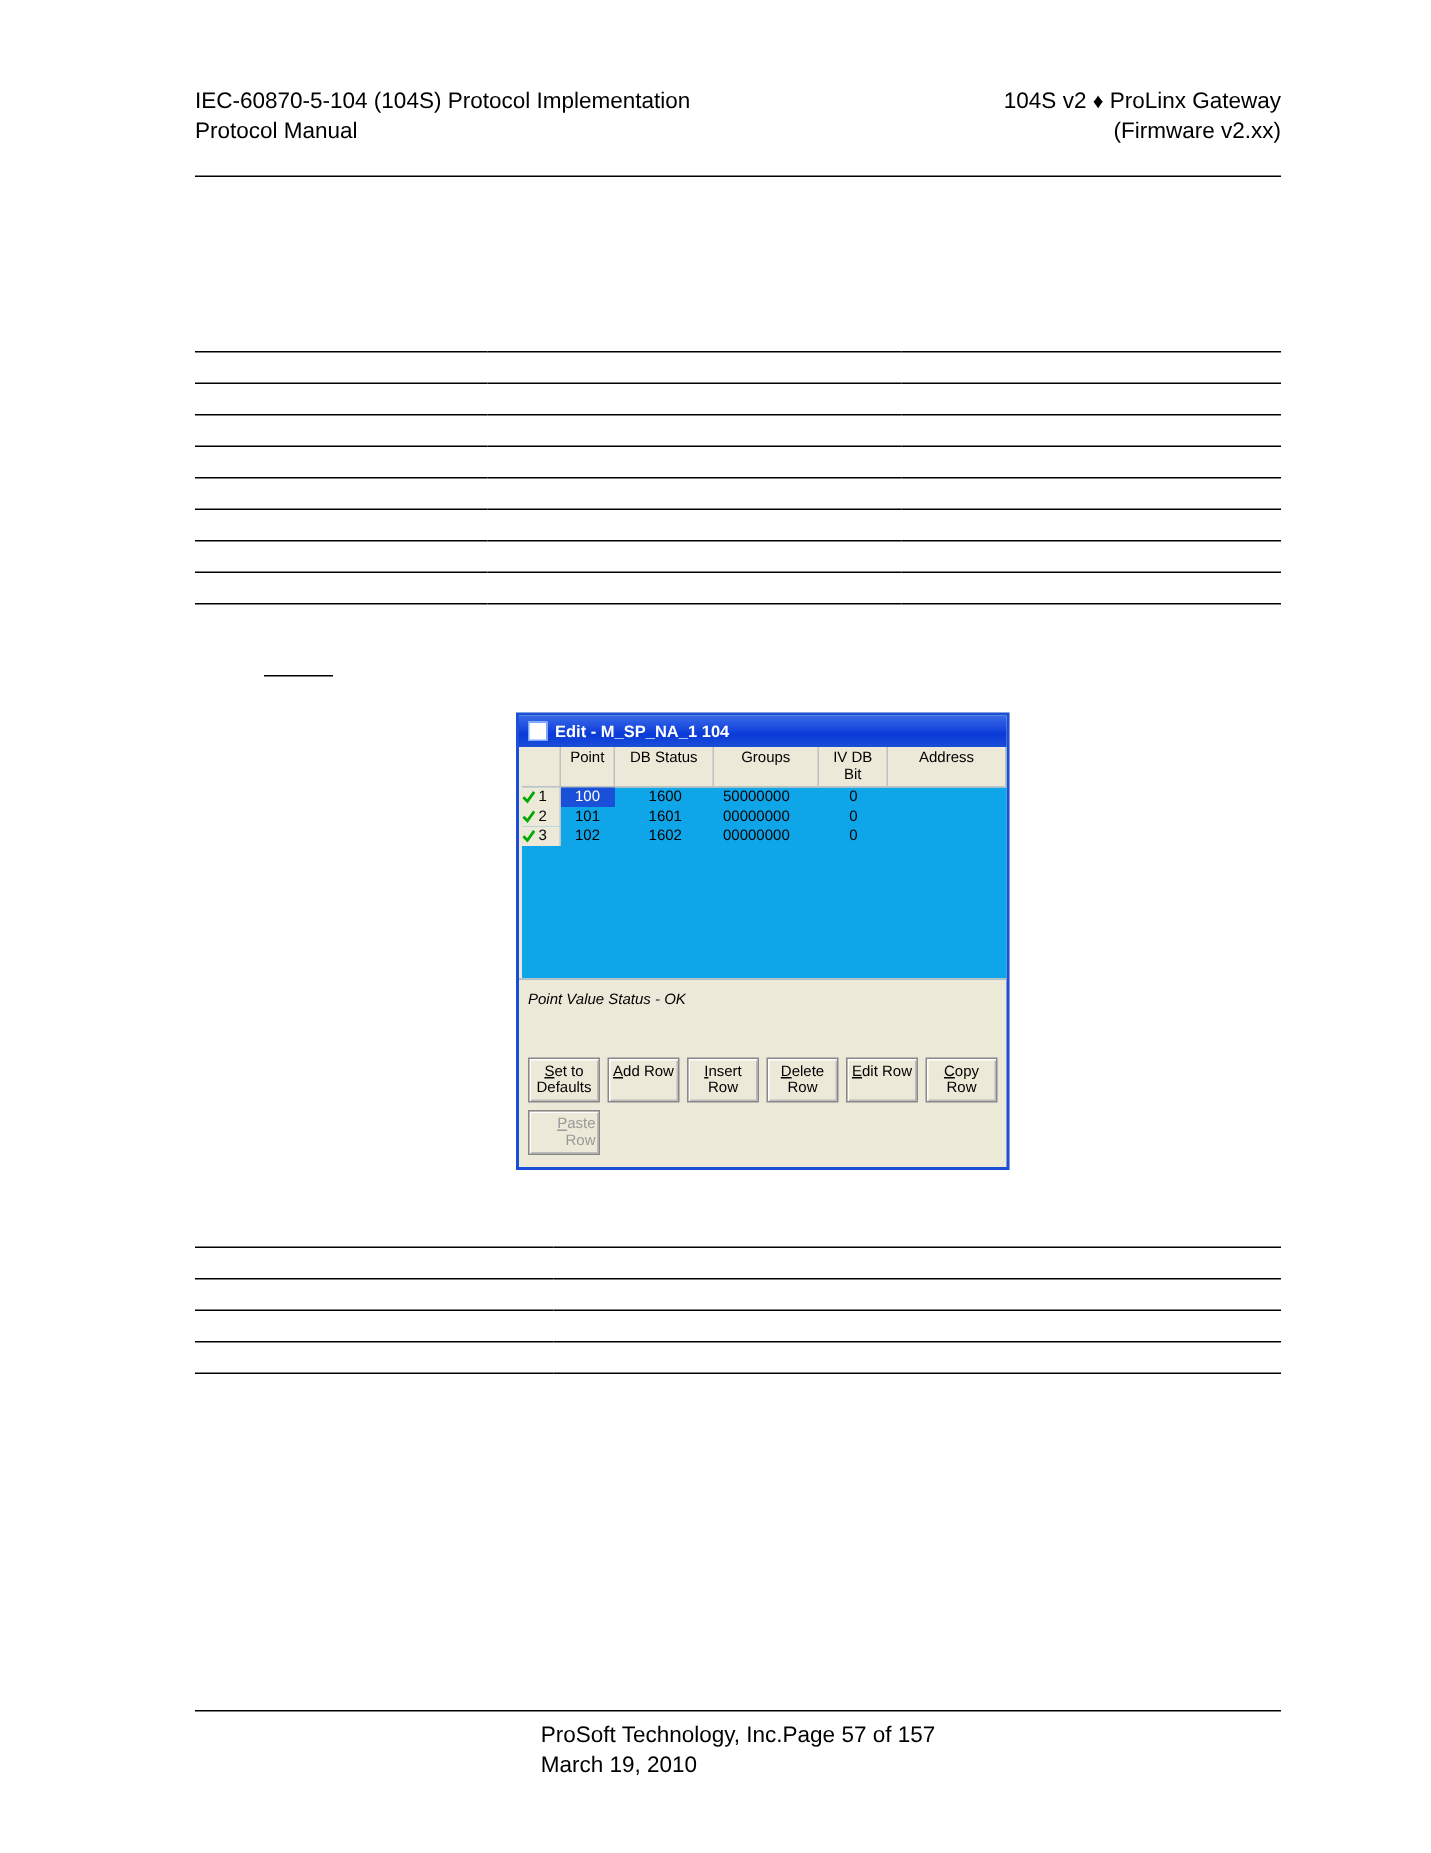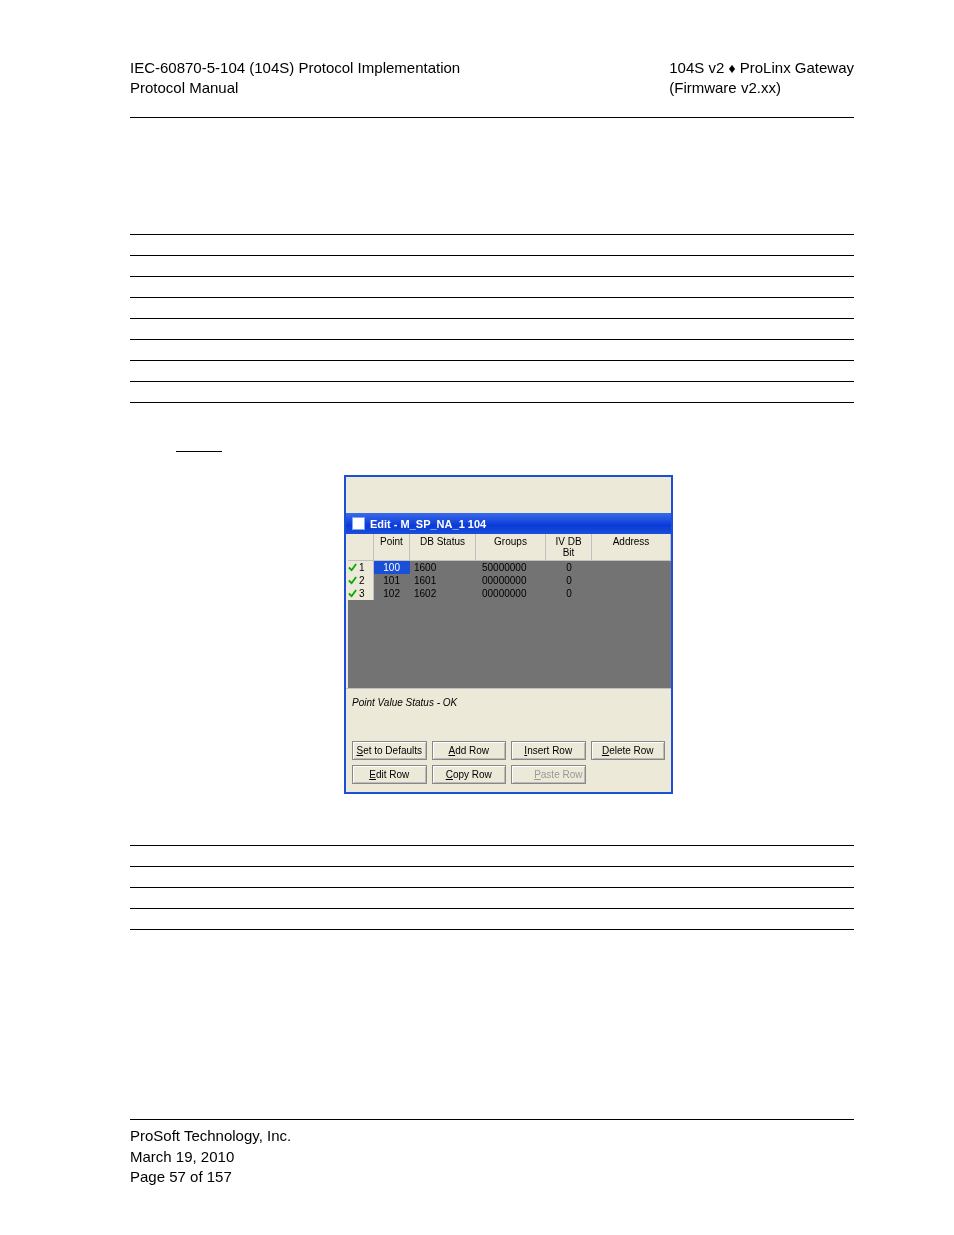--- a/index.html
+++ b/index.html
@@ -16,21 +16,21 @@
     padding: 58px 100px 0 130px;
   }
   .hdr {
     display: flex;
     justify-content: space-between;
     font-size: 15px;
     line-height: 1.35;
     border-bottom: 1.5px solid #000;
     padding-bottom: 18px;
   }
-  .hdr .right { text-align: left; }
+  .hdr .right { text-align: right; }
   .content-top { margin-top: 96px; }
   .ref-table { width: 100%; border-collapse: collapse; }
   .ref-table td {
     border-bottom: 1px solid #000;
     padding: 4px 4px;
     font-size: 13px;
     height: 21px;
   }
   .ref-table td.c1 { width: 27%; }
   .ref-table td.c2 { width: 38%; }
@@ -59,64 +59,63 @@
     font-size: 11px;
   }
   .win-title {
     background: linear-gradient(to bottom, #3a6be8, #0a3ad8 60%, #1a4fd8);
     color: #fff;
     font-weight: bold;
     padding: 4px 6px;
     display: flex;
     align-items: center;
     gap: 5px;
-    margin-top: 36px;
   }
   .win-ico {
     width: 13px; height: 13px; background: #fff; border: 1px solid #7aa7ff;
   }
   .grid {
-    background: #737373;
+    background: #0ea5e9;
     margin: 0;
     border-bottom: 1px solid #c0c0c0;
     height: 155px;
     overflow: hidden;
     position: relative;
   }
   .grid-row { display: flex; }
   .grid-hdr .gc {
     background: #ece9d8;
     border-right: 1px solid #c0c0c0;
     border-bottom: 1px solid #c0c0c0;
     font-size: 10px;
     padding: 2px 3px;
     text-align: center;
   }
   .gc { font-size: 10px; padding: 1px 3px; border-right: 0; }
   .gc0 { width: 28px; background:#ece9d8; border-right:1px solid #c0c0c0; display:flex; align-items:center; gap:2px; padding-left:2px;}
   .grid-hdr .gc0 { background:#ece9d8; }
   .gc1 { width: 36px; text-align: right; padding-right:10px; }
-  .gc2 { width: 66px; padding-left:4px; }
+  .gc2 { width: 66px; padding-left:4px;text-align:center; }
   .gc3 { width: 70px; padding-left:6px; }
   .gc4 { width: 46px; text-align: center; }
   .gc5 { flex: 1; }
   .sel { background: #1a4fd8; color: #fff; }
   .chk { width:9px; height:9px; }
   .chk svg { display:block; }
   .left-stripe { position:absolute; left:0; top:0; width:2px; height:100%; background:#ece9d8; }
   .status-area {
     padding: 8px 6px 6px 6px;
     font-size: 10px;
     min-height: 48px;
     font-style: italic;
   }
   .btn-area {
     padding: 4px 6px 8px 6px;
     display: grid;
-    grid-template-columns: repeat(4, 1fr);
+    grid-template-columns: repeat(6, 1fr);
     gap: 5px;
   }
   .wbtn {
     background: #ece9d8;
     border: 1px solid #888;
     box-shadow: inset 1px 1px 0 #fff, inset -1px -1px 0 #bbb;
     font-size: 10px;
     padding: 3px 2px;
     text-align: center;
     cursor: default;
@@ -137,21 +136,20 @@
   .ftr {
     position: absolute;
     left: 130px; right: 100px;
     bottom: 48px;
     border-top: 1.5px solid #000;
     display: flex;
     justify-content: center;
     font-size: 15px;
     padding-top: 6px;
     line-height: 1.35;
-    flex-direction: column;
   }
   .diamond { font-size: 14px; }
 </style>
 </head>
 <body>
 
 <div class="page">
   <div class="hdr">
     <div class="left">
       <div>IEC-60870-5-104 (104S) Protocol Implementation</div>

